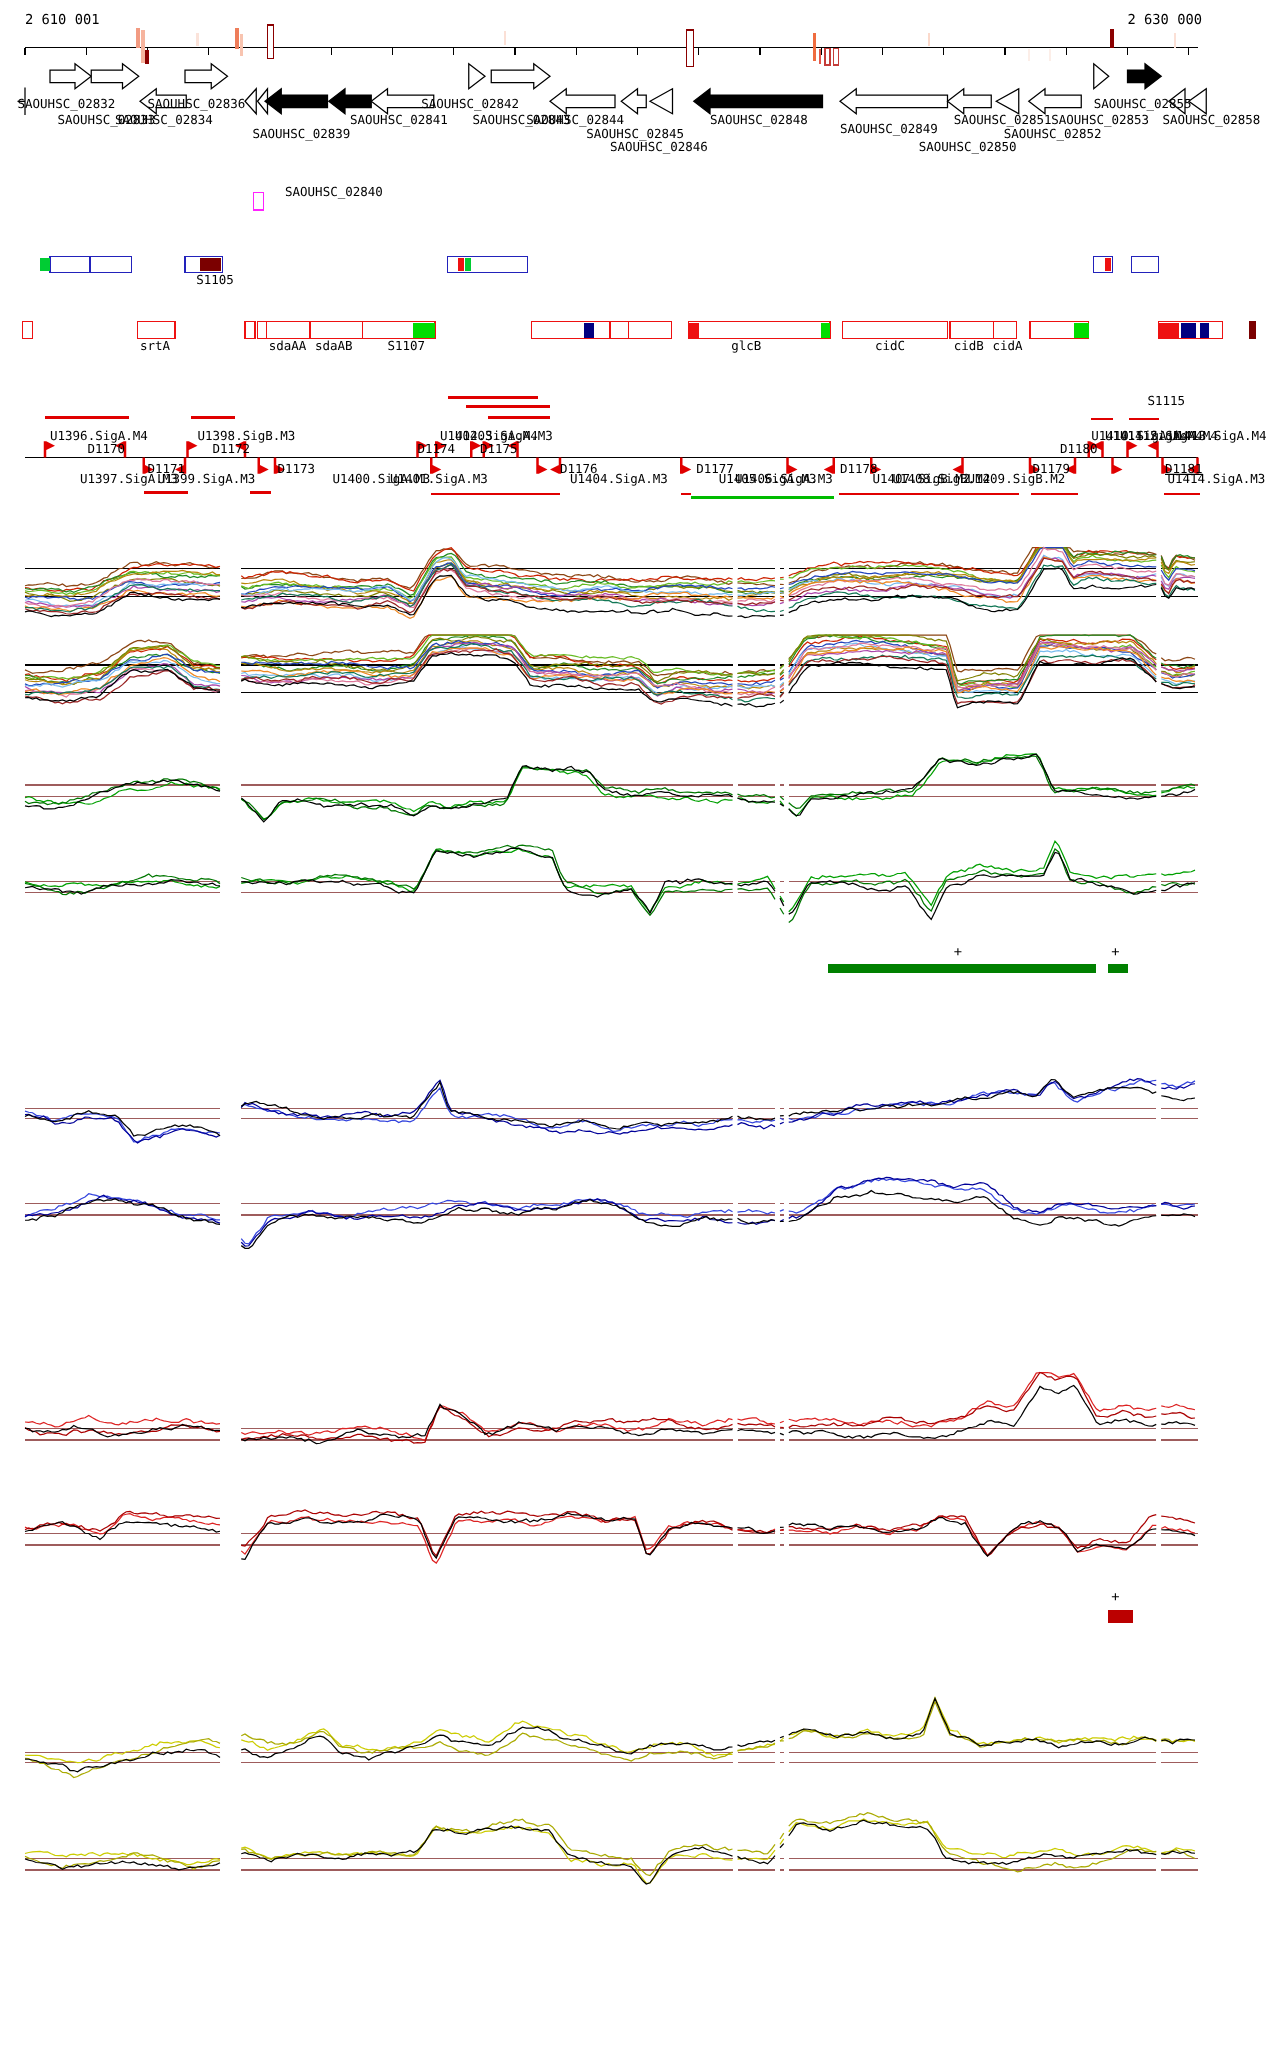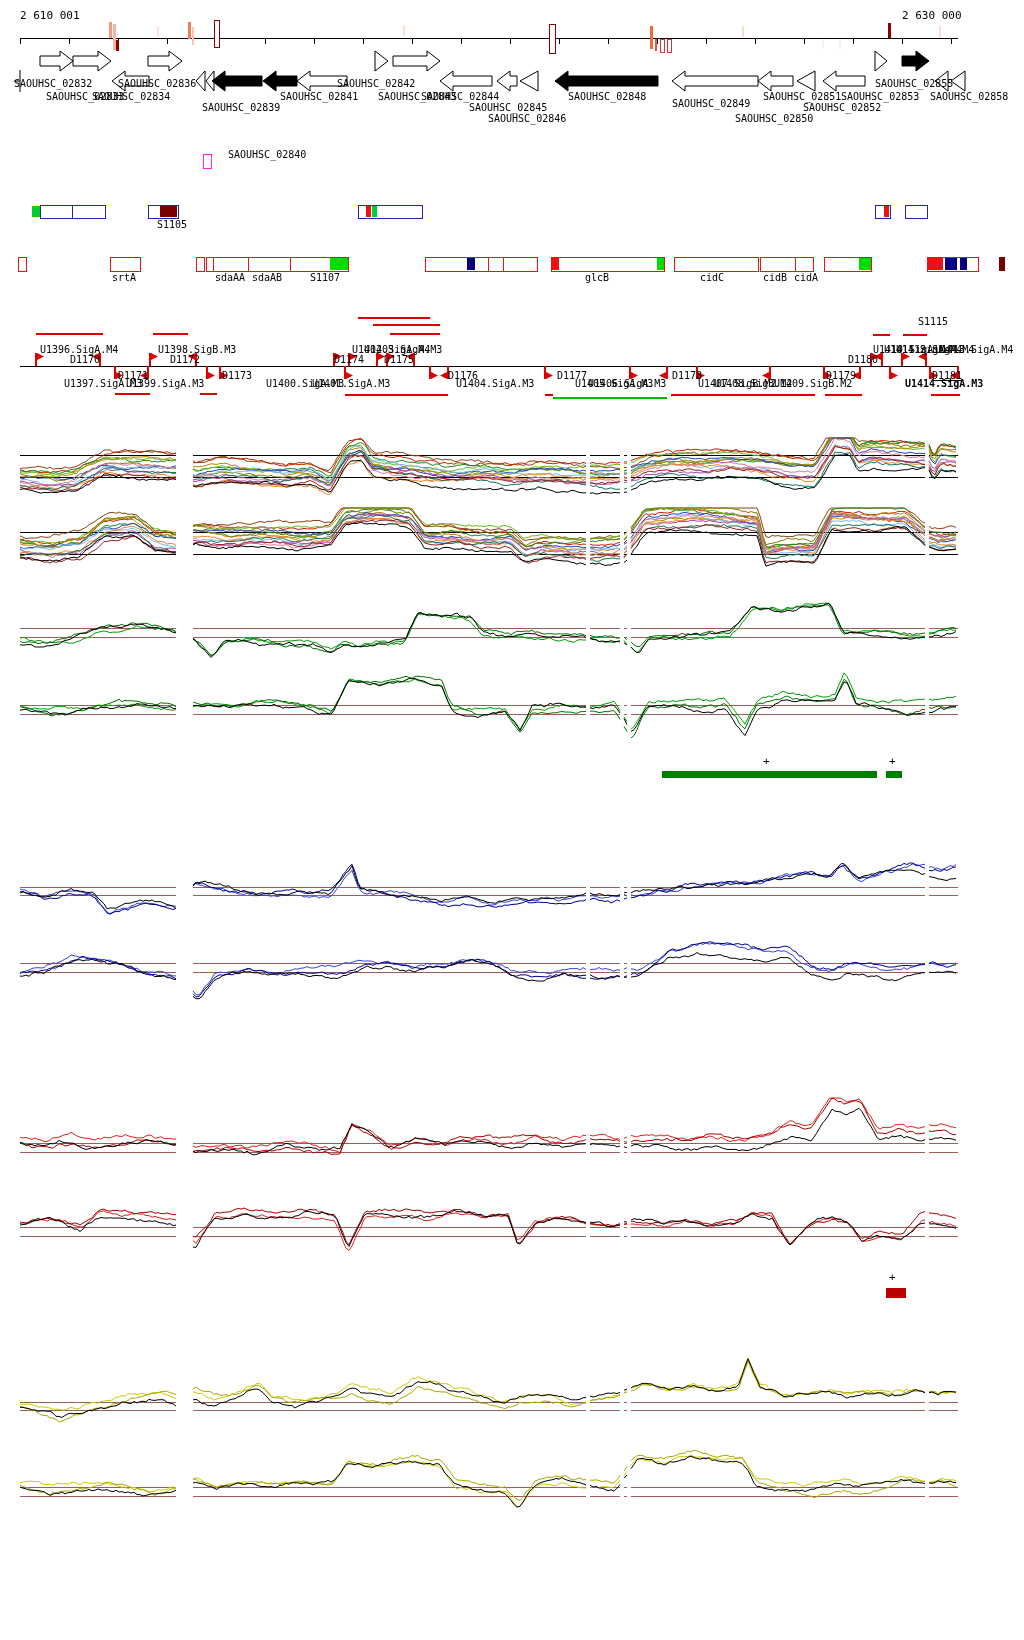--- a/index.html
+++ b/index.html
@@ -673,18 +673,18 @@
       <div class="lbl" style="left: 64px; top: 378px;">U1397.SigA.M3</div>
       <div class="lbl" style="left: 126px; top: 378px;">U1399.SigA.M3</div>
       <div class="lbl" style="left: 266px; top: 378px;">U1400.SigA.M3</div>
       <div class="lbl" style="left: 288px; top: 378px; margin-left: 24px;">U1401.SigA.M3</div>
       <div class="lbl" style="left: 456px; top: 378px;">U1404.SigA.M3</div>
       <div class="lbl" style="left: 575px; top: 378px;">U1405.SigA.M3</div>
       <div class="lbl" style="left: 588px; top: 378px;">U1406.SigA.M3</div>
       <div class="lbl" style="left: 698px; top: 378px;">U1407.SigB.M2</div>
       <div class="lbl" style="left: 714px; top: 378px;">U1408.SigB.M2</div>
       <div class="lbl" style="left: 730px; top: 378px; margin-left: 44px;">U1409.SigB.M2</div>
-      <div class="lbl" style="left: 905px; top: 378px; font-weight: bold;">U1414.SigA.M3</div>
+      <div class="lbl" style="left: 934px; top: 378px;">U1414.SigA.M3</div>
       <div class="plus" style="left: 763px; top: 756px;">+</div>
       <div class="plus" style="left: 889px; top: 756px;">+</div>
       <div class="plus" style="left: 889px; top: 1272px;">+</div>
     </div>
 </div>
 
 </body></html>

